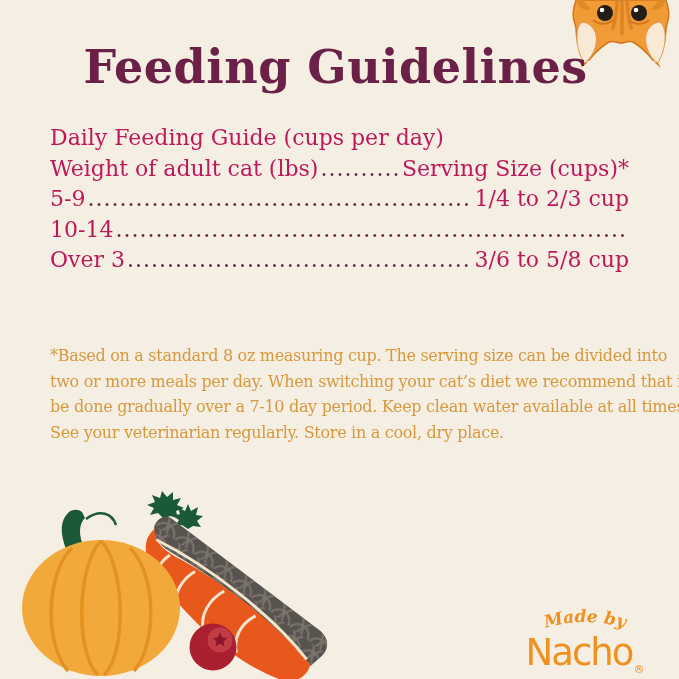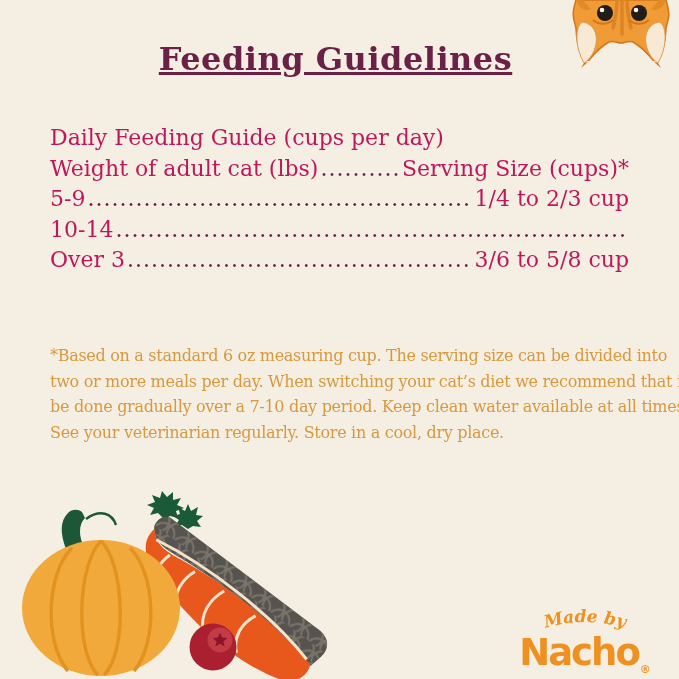--- a/index.html
+++ b/index.html
@@ -4,23 +4,22 @@
 <style>
   html,body{margin:0;padding:0;background:#d8d4c9;}
   .stage{
     position:relative;width:679px;height:679px;overflow:hidden;
     background:#F4EFE2;
     font-family:"DejaVu Serif", serif;
   }
   
   .title{
     position:absolute;top:40px;left:0;right:8px;margin:0;
-    text-align:center;font-size:32px;font-weight:600;letter-spacing:.5px;
+    text-align:center;font-size:46px;font-weight:600;letter-spacing:.5px;
     color:#6B2147;
-    text-decoration:underline;
   }
   
   .cat{position:absolute;top:0;left:571px;width:100px;height:68px;}
   
   .guide{
     position:absolute;left:50px;right:50px;top:123px;
     color:#be185d;font-size:22px;line-height:30.5px;
   }
   .t-heading{white-space:nowrap;}
   .t-row{display:flex;align-items:center;white-space:nowrap;}
@@ -35,21 +34,21 @@
     position:absolute;left:50px;top:343px;width:610px;
     color:#D8983E;font-size:16px;line-height:25.5px;letter-spacing:-.3px;
   }
   .footnote div{white-space:nowrap;}
   
   .ingredients{position:absolute;left:16px;bottom:0;width:324px;height:194px;}
   
   .brand{position:absolute;right:8px;bottom:4px;width:172px;text-align:center;}
   .brand .madeby-svg{display:block;width:172px;height:30px;margin:0 auto -4px auto;}
   .brand .nacho{
-    font-family:"DejaVu Sans", sans-serif;font-weight:700;font-size:37px;
+    font-family:"DejaVu Sans", sans-serif;font-weight:400;font-size:37px;
     color:#EE9121;letter-spacing:-2px;line-height:1;
   }
   .brand .reg{font-size:11px;letter-spacing:0;vertical-align:-8px;margin-left:1px;}
 </style>
 </head>
 <body>
 
 <div class="stage">
 
   <svg class="cat" viewBox="0 0 100 68" aria-hidden="true">
@@ -90,21 +89,21 @@
       <span class="dots"></span>
     </div>
     <div class="t-row">
       <span>Over 3</span>
       <span class="dots"></span>
       <span class="val">3/6 to 5/8 cup</span>
     </div>
   </section>
 
   <div class="footnote">
-    <div>*Based on a standard 6 oz measuring cup. The serving size can be divided into</div>
+    <div>*Based on a standard 8 oz measuring cup. The serving size can be divided into</div>
     <div>two or more meals per day. When switching your cat’s diet we recommend that it</div>
     <div>be done gradually over a 7-10 day period. Keep clean water available at all times</div>
     <div>See your veterinarian regularly. Store in a cool, dry place.</div>
   </div>
 
   <svg class="ingredients" viewBox="0 0 324 194" aria-hidden="true">
     <defs>
       <pattern id="scales" width="24" height="15" patternUnits="userSpaceOnUse">
         <g fill="none" stroke="#7A736B" stroke-width="2">
           <circle cx="12" cy="17" r="11"></circle>

